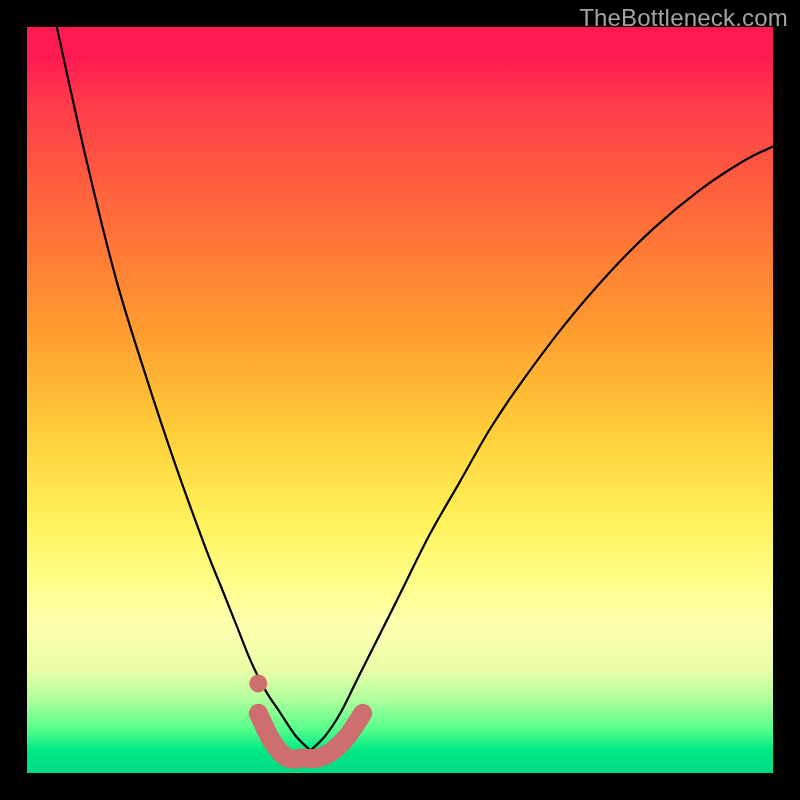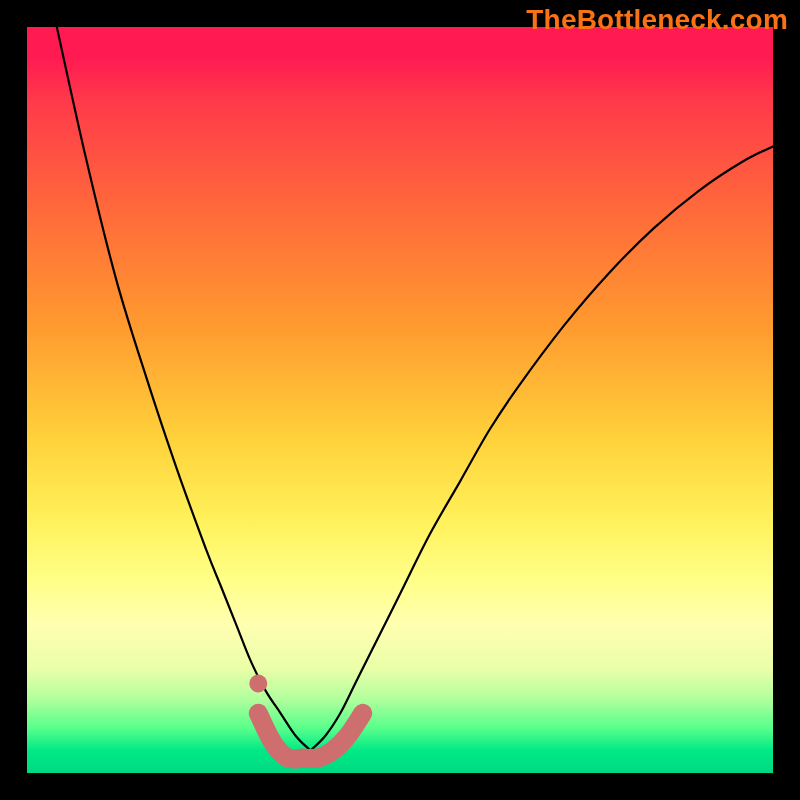--- a/index.html
+++ b/index.html
@@ -38,23 +38,23 @@
       #b3ff9d 90%,
       #58ff8b 94%,
       #00e986 97%,
       #00d983 100%
     );
   }
   .watermark {
     position: absolute;
     top: 4px;
     right: 12px;
-    color: #f97316;
-    font-size: 28px;
-    font-weight: 700;
+    color: #a3a3a3;
+    font-size: 24px;
+    font-weight: 400;
     letter-spacing: 0.2px;
     z-index: 5;
   }
   svg.curves {
     position: absolute;
     left: 0;
     top: 0;
     width: 746px;
     height: 746px;
     overflow: visible;

